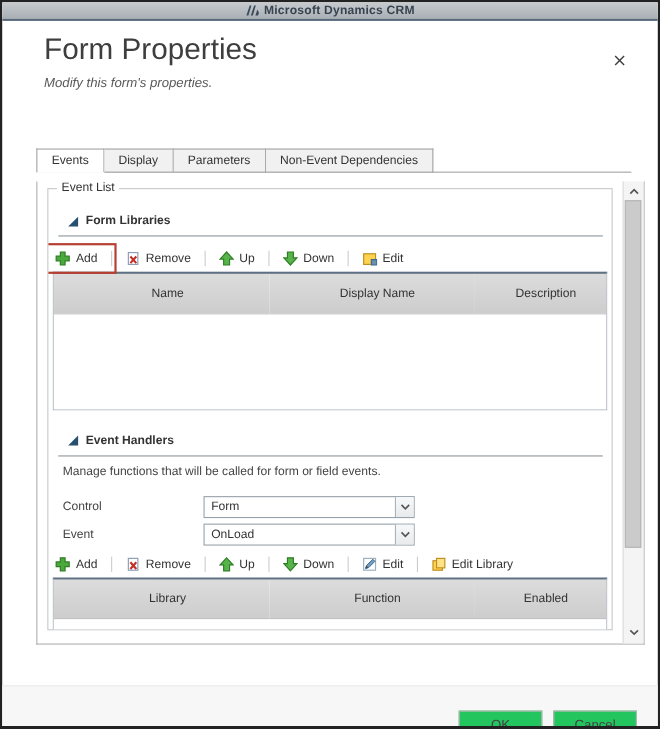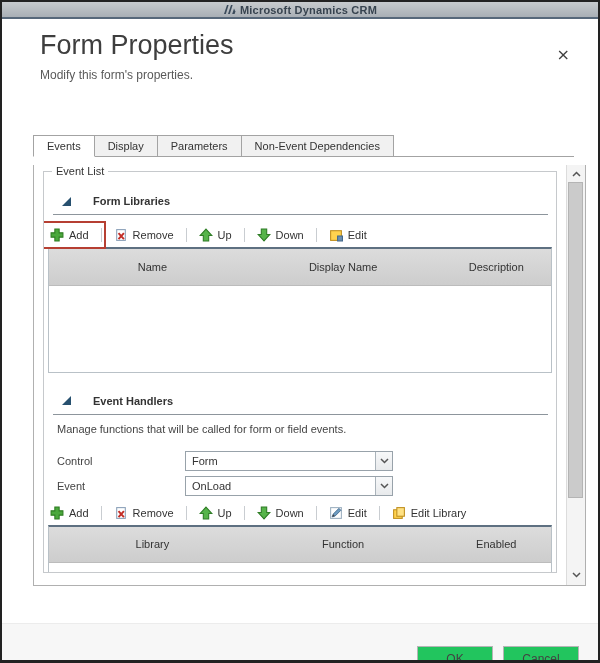--- a/index.html
+++ b/index.html
@@ -25,21 +25,21 @@
     gap: 4px;
   }
   .titlebar .app-name {
     font-size: 11px; font-weight: bold; color: #37434f; letter-spacing: .2px;
   }
   
   .dialog-header { position: relative; padding: 11px 38px 0 38px; }
   .dialog-title {
     font-size: 27px; font-weight: 300; color: #3e3e3e; line-height: 31px;
   }
-  .dialog-subtitle { margin-top: 7px; font-size: 12px; color: #595959; }
+  .dialog-subtitle { margin-top: 7px; font-size: 12px; color: #595959; font-style: italic; }
   .close-btn {
     position: absolute; top: 28px; right: 28px;
     font-size: 16px; color: #3f3f3f; line-height: 16px;
     cursor: pointer; background: none; border: none;
     font-family: "DejaVu Sans", sans-serif;
   }
   
   .tabs {
     display: flex; align-items: flex-end;
     margin: 54px 24px 0 31px;
@@ -71,21 +71,21 @@
     height: 408px;
     border: 1px solid #c6c9cc;
     padding: 0 4px;
     overflow: hidden;
   }
   fieldset.group legend {
     font-size: 11px; color: #333; padding: 0 4px; margin-left: 4px;
   }
   
   .section-header {
-    display: flex; align-items: center; gap: 22px;
+    display: flex; align-items: center; gap: 7px;
     margin: 18px 0 0 14px; cursor: pointer;
   }
   .tri {
     width: 0; height: 0;
     border-left: 9px solid transparent;
     border-bottom: 9px solid #27506f;
   }
   .section-title { font-size: 11px; font-weight: bold; color: #333; }
   .section-rule {
     height: 1px; background: #8d959c;
@@ -125,21 +125,21 @@
     border-bottom: 1px solid #bcbcbc;
   }
   .grid .grid-body { background: #fff; }
   .grid-1 .grid-body { height: 86px; }
   .grid-2 .grid-body { height: 19px; }
   
   .form-rows { margin: 16px 0 0 9px; }
   .form-row { display: flex; align-items: center; height: 20px; margin-bottom: 5px; gap: 40px; }
   .form-label { width: 88px; font-size: 11px; color: #444; }
   .select {
-    position: relative; width: 208px; height: 20px;
+    position: relative; width: 192px; height: 20px;
     border: 1px solid #98a2aa; background: #fff;
     font-size: 11px; color: #333; line-height: 18px;
     padding-left: 6px; cursor: pointer;
   }
   .select .chev {
     position: absolute; right: 0; top: 0; bottom: 0; width: 17px;
     border-left: 1px solid #aab3ba;
     background: linear-gradient(#f7f8f9, #e8eaec);
     display: flex; align-items: center; justify-content: center;
   }

